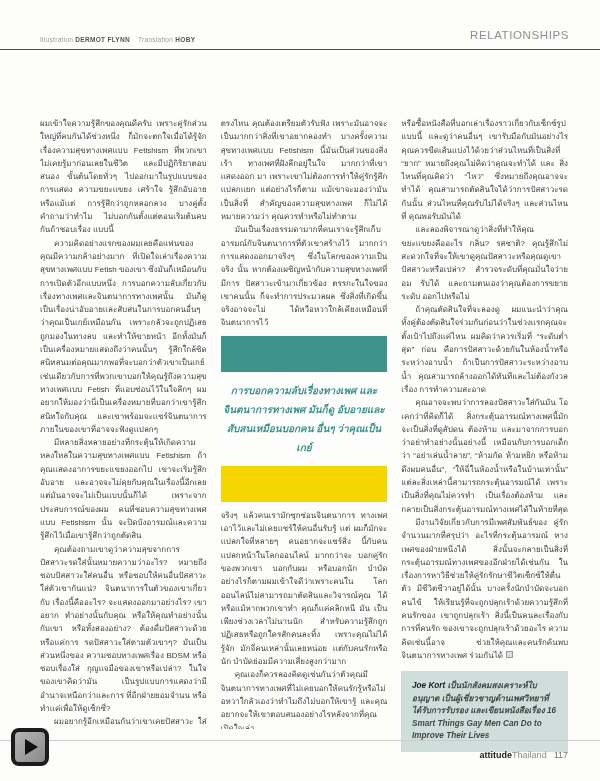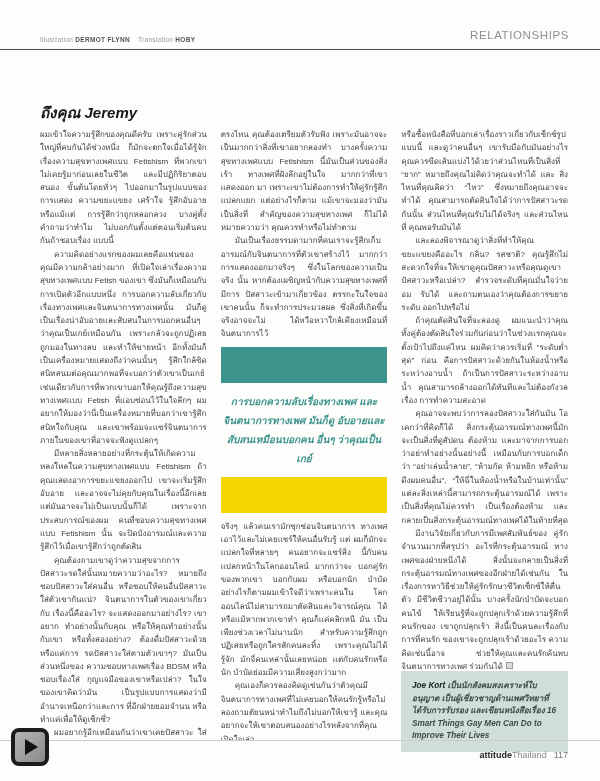--- a/index.html
+++ b/index.html
@@ -9,21 +9,21 @@
   
   .credits{position:absolute;left:40px;top:36px;font-size:6.5px;letter-spacing:.3px;color:#9a9a9a;}
   .credits b{color:#555;font-weight:bold;margin-right:6px;}
   .section{position:absolute;right:31px;top:29px;font-size:11.5px;color:#8f8f8f;letter-spacing:.6px;}
   .header-rule{position:absolute;left:0;top:49px;width:600px;height:1.4px;background:#4c4c4c;}
 
   
   .title{position:absolute;left:40px;top:101px;font-size:15px;font-weight:bold;font-style:italic;color:#161616;}
 
   
-  .cols{position:absolute;left:40px;top:128px;width:528px;display:flex;gap:14px;}
+  .cols{position:absolute;left:40px;top:117px;width:528px;display:flex;gap:14px;}
   .col{flex:1 1 0;height:612px;overflow:hidden;text-align:justify;font-size:8px;line-height:13.3px;color:#3c3c3c;}
   .col p{margin:0;text-indent:14px;}
   .col p.first{text-indent:0;}
 
   
   .pq-bar-top{height:36px;background:#3d948c;margin:6px 0 9px 0;}
   .pq-bar-bottom{height:36px;background:#f5d600;margin:9px 0 7px 0;}
   .pq-text{font-size:10px;line-height:19px;font-weight:bold;font-style:italic;color:#3d948c;text-align:center;text-indent:0 !important;}
 
   
@@ -50,40 +50,39 @@
 
   <div class="credits">
     <span>Illustration</span>
     <b>DERMOT FLYNN</b>
     <span>Translation</span>
     <b>HOBY</b>
   </div>
   <div class="section">RELATIONSHIPS</div>
   <div class="header-rule"></div>
 
-  <div class="title">ถึงคุณ Jeremy</div>
 
   <div class="cols">
 
     <div class="col">
       <p class="first">ผมเข้าใจความรู้สึกของคุณดีครับ เพราะคู่รักส่วนใหญ่ที่คบกันได้ช่วงหนึ่ง ก็มักจะตกใจเมื่อได้รู้จัก เรื่องความสุขทางเพศแบบ Fetishism ที่พวกเขาไม่เคยรู้มาก่อนเลยในชีวิต และมีปฏิกิริยาตอบสนอง ขั้นต้นโดยทั่วๆ ไปออกมาในรูปแบบของการแสดง ความขยะแขยง เศร้าใจ รู้สึกอับอาย หรือแม้แต่ การรู้สึกว่าถูกหลอกลวง บางคู่ตั้งคำถามว่าทำไม ไม่บอกกันตั้งแต่ตอนเริ่มต้นคบกันถ้าชอบเรื่อง แบบนี้</p>
       <p>ความคิดอย่างแรกของผมเลยคือแฟนของ คุณมีความกล้าอย่างมาก ที่เปิดใจเล่าเรื่องความ สุขทางเพศแบบ Fetish ของเขา ซึ่งมันก็เหมือนกับ การเปิดตัวอีกแบบหนึ่ง การบอกความลับเกี่ยวกับ เรื่องทางเพศและจินตนาการทางเพศนั้น มันก็ดู เป็นเรื่องน่าอับอายและสับสนในการบอกคนอื่นๆ ว่าคุณเป็นเกย์เหมือนกัน เพราะกลัวจะถูกปฏิเสธ ถูกมองในทางลบ และทำให้ขายหน้า อีกทั้งมันก็ เป็นเครื่องหมายแสดงถึงว่าคนนั้นๆ รู้สึกใกล้ชิด สนิทสนมต่อคุณมากพอที่จะบอกว่าตัวเขาเป็นเกย์ เช่นเดียวกับการที่พวกเขาบอกให้คุณรู้ถึงความสุข ทางเพศแบบ Fetish ที่แอบซ่อนไว้ในใจลึกๆ ผม อยากให้มองว่านี่เป็นเครื่องหมายที่บอกว่าเขารู้สึก สนิทใจกับคุณ และเขาพร้อมจะแชร์จินตนาการ ภายในของเขาที่อาจจะฟังดูแปลกๆ</p>
       <p>มีหลายสิ่งหลายอย่างที่กระตุ้นให้เกิดความ หลงใหลในความสุขทางเพศแบบ Fetishism ถ้า คุณแสดงอาการขยะแขยงออกไป เขาจะเริ่มรู้สึก อับอาย และอาจจะไม่คุยกับคุณในเรื่องนี้อีกเลย แต่มันอาจจะไม่เป็นแบบนั้นก็ได้ เพราะจาก ประสบการณ์ของผม คนที่ชอบความสุขทางเพศ แบบ Fetishism นั้น จะปิดบังอารมณ์และความ รู้สึกไว้เมื่อเขารู้สึกว่าถูกตัดสิน</p>
       <p>คุณต้องถามเขาดูว่าความสุขจากการ ปัสสาวะรดใส่นั้นหมายความว่าอะไร? หมายถึง ชอบปัสสาวะใส่คนอื่น หรือชอบให้คนอื่นปัสสาวะ ใส่ตัวเขากันแน่? จินตนาการในตัวของเขาเกี่ยวกับ เรื่องนี้คืออะไร? จะแสดงออกมาอย่างไร? เขาอยาก ทำอย่างนั้นกับคุณ หรือให้คุณทำอย่างนั้นกับเขา หรือทั้งสองอย่าง? ต้องดื่มปัสสาวะด้วยหรือแค่การ รดปัสสาวะใส่ตามตัวเขาๆ? มันเป็นส่วนหนึ่งของ ความชอบทางเพศเรื่อง BDSM หรือชอบเรื่องใส่ กุญแจมือของเขาหรือเปล่า? ในใจของเขาคิดว่ามัน เป็นรูปแบบการแสดงว่ามีอำนาจเหนือกว่าและการ ที่อีกฝ่ายยอมจำนน หรือทำแค่เพื่อให้ดูเซ็กซี่?</p>
       <p>ผมอยากรู้อีกเหมือนกันว่าเขาเคยปัสสาวะ ใส่ผู้อื่นมาก่อนหรือไม่ และถ้าเคยแล้วเขาชอบมัน</p>
     </div>
 
     <div class="col">
       <p class="first">ตรงไหน คุณต้องเตรียมตัวรับฟัง เพราะมันอาจจะ เป็นมากกว่าสิ่งที่เขาอยากลองทำ บางครั้งความ สุขทางเพศแบบ Fetishism นี้มันเป็นส่วนของสิ่งเร้า ทางเพศที่ฝังลึกอยู่ในใจ มากกว่าที่เขาแสดงออก มา เพราะเขาไม่ต้องการทำให้คู่รักรู้สึกแปลกแยก แต่อย่างไรก็ตาม แม้เขาจะมองว่ามันเป็นสิ่งที่ สำคัญของความสุขทางเพศ ก็ไม่ได้หมายความว่า คุณควรทำหรือไม่ทำตาม</p>
       <p>มันเป็นเรื่องธรรมดามากที่คนเราจะรู้สึกเก็บ อารมณ์กับจินตนาการที่ตัวเขาสร้างไว้ มากกว่า การแสดงออกมาจริงๆ ซึ่งในโลกของความเป็นจริง นั้น หากต้องเผชิญหน้ากับความสุขทางเพศที่มีการ ปัสสาวะเข้ามาเกี่ยวข้อง ตรรกะในใจของเขาคนนั้น ก็จะทำการประมวลผล ซึ่งสิ่งที่เกิดขึ้นจริงอาจจะไม่ ได้หวือหวาใกล้เคียงเหมือนที่จินตนาการไว้</p>
       <div class="pq-bar-top"></div>
       <p class="pq-text">การบอกความลับเรื่องทางเพศ และจินตนาการทางเพศ มันก็ดู อับอายและสับสนเหมือนบอกคน อื่นๆ ว่าคุณเป็นเกย์</p>
       <div class="pq-bar-bottom"></div>
       <p class="first">จริงๆ แล้วคนเรามักซุกซ่อนจินตนาการ ทางเพศเอาไว้และไม่เคยแชร์ให้คนอื่นรับรู้ แต่ ผมก็มักจะแปลกใจที่หลายๆ คนอยากจะแชร์สิ่ง นี้กับคนแปลกหน้าในโลกออนไลน์ มากกว่าจะ บอกคู่รักของพวกเขา บอกกับผม หรือบอกนัก บำบัด อย่างไรก็ตามผมเข้าใจดีว่าเพราะคนใน โลกออนไลน์ไม่สามารถมาตัดสินและวิจารณ์คุณ ได้ หรือแม้หากพวกเขาทำ คุณก็แค่คลิกหนี มัน เป็นเพียงช่วงเวลาไม่นานนัก สำหรับความรู้สึกถูก ปฏิเสธหรือถูกใครสักคนละทิ้ง เพราะคุณไม่ได้รู้จัก มักจี่คนเหล่านั้นเลยหน่อย แต่กับคนรักหรือนัก บำบัดย่อมมีความเสี่ยงสูงกว่ามาก</p>
-      <p>คุณเองก็ควรลองคิดดูเช่นกันว่าตัวคุณมี จินตนาการทางเพศที่ไม่เคยบอกให้คนรักรู้หรือไม่ ลองถามตัยนหน่าทำไมถึงไม่บอกให้เขารู้ และคุณ อยากจะให้เขาตอบสนองอย่างไรหลังจากที่คุณ เปิดใจเล่า</p>
+      <p>คุณเองก็ควรลองคิดดูเช่นกันว่าตัวคุณมี จินตนาการทางเพศที่ไม่เคยบอกให้คนรักรู้หรือไม่ อหวาใกลัวเองว่าทำไมถึงไม่บอกให้เขารู้ และคุณ อยากจะให้เขาตอบสนองอย่างไรหลังจากที่คุณ เปิดใจเล่า</p>
 
     </div>
 
     <div class="col">
       <p class="first">หรือซื้อหนังสือที่บอกเล่าเรื่องราวเกี่ยวกับเซ็กซ์รูป แบบนี้ และดูว่าคนอื่นๆ เขารับมือกับมันอย่างไร คุณควรขีดเส้นแบ่งไว้ด้วยว่าส่วนไหนที่เป็นสิ่งที่ “ยาก” หมายถึงคุณไม่คิดว่าคุณจะทำได้ และ สิ่งไหนที่คุณคิดว่า “ไหว” ซึ่งหมายถึงคุณอาจจะ ทำได้ คุณสามารถตัดสินใจได้ว่าการปัสสาวะรด กันนั้น ส่วนไหนที่คุณรับไม่ได้จริงๆ และส่วนไหนที่ คุณพอรับมันได้</p>
       <p>และลองพิจารณาดูว่าสิ่งที่ทำให้คุณ ขยะแขยงคืออะไร กลิ่น? รสชาติ? คุณรู้สึกไม่ สะดวกใจที่จะให้เขาดูคุณปัสสาวะหรือคุณดูเขา ปัสสาวะหรือเปล่า? สำรวจระดับที่คุณมั่นใจว่ายอม รับได้ และถามตนเองว่าคุณต้องการขยายระดับ ออกไปหรือไม่</p>
       <p>ถ้าคุณตัดสินใจที่จะลองดู ผมแนะนำว่าคุณ ทั้งคู่ต้องตัดสินใจร่วมกันก่อนว่าในช่วงแรกคุณจะ ตั้งเป้าไปถึงแค่ไหน ผมคิดว่าควรเริ่มที่ “ระดับต่ำ สุด” ก่อน คือการปัสสาวะด้วยกันในห้องน้ำหรือ ระหว่างอาบน้ำ ถ้าเป็นการปัสสาวะระหว่างอาบน้ำ คุณสามารถล้างออกได้ทันทีและไม่ต้องกังวลเรื่อง การทำความสะอาด</p>
       <p>คุณอาจจะพบว่าการลองปัสสาวะใส่กันมัน โอเคกว่าที่คิดก็ได้ สิ่งกระตุ้นอารมณ์ทางเพศนี้มัก จะเป็นสิ่งที่ดูสัปดน ต้องห้าม และมาจากการบอก ว่าอย่าทำอย่างนั้นอย่างนี้ เหมือนกับการบอกเด็ก ว่า “อย่าเล่นน้ำลาย”, “ห้ามกัด ห้ามหยิก หรือห้าม ดึงผมคนอื่น”, “ให้ฉี่ในห้องน้ำหรือในบ้านเท่านั้น” แต่ละสิ่งเหล่านี้สามารถกระตุ้นอารมณ์ได้ เพราะ เป็นสิ่งที่คุณไม่ควรทำ เป็นเรื่องต้องห้าม และ กลายเป็นสิ่งกระตุ้นอารมณ์ทางเพศได้ในท้ายที่สุด</p>
       <p><span>มีงานวิจัยเกี่ยวกับการมีเพศสัมพันธ์ของ คู่รักจำนวนมากที่สรุปว่า อะไรที่กระตุ้นอารมณ์ ทางเพศของฝ่ายหนึ่งได้ สิ่งนั้นจะกลายเป็นสิ่งที่ กระตุ้นอารมณ์ทางเพศของอีกฝ่ายได้เช่นกัน ใน เรื่องการหาวิธีช่วยให้คู่รักรักษาชีวิตเซ็กซ์ให้ตื่นตัว มีชีวิตชีวาอยู่ได้นั้น บางครั้งนักบำบัดจะบอกคนไข้ ให้เรียนรู้ที่จะถูกปลุกเร้าด้วยความรู้สึกที่คนรักของ เขาถูกปลุกเร้า สิ่งนี้เป็นคนละเรื่องกับการที่คนรัก ของเขาจะถูกปลุกเร้าด้วยอะไร ความคิดเช่นนี้อาจ ช่วยให้คุณและคนรักค้นพบจินตนาการทางเพศ ร่วมกันได้</span><span class="end-mark"></span></p>
     </div>

